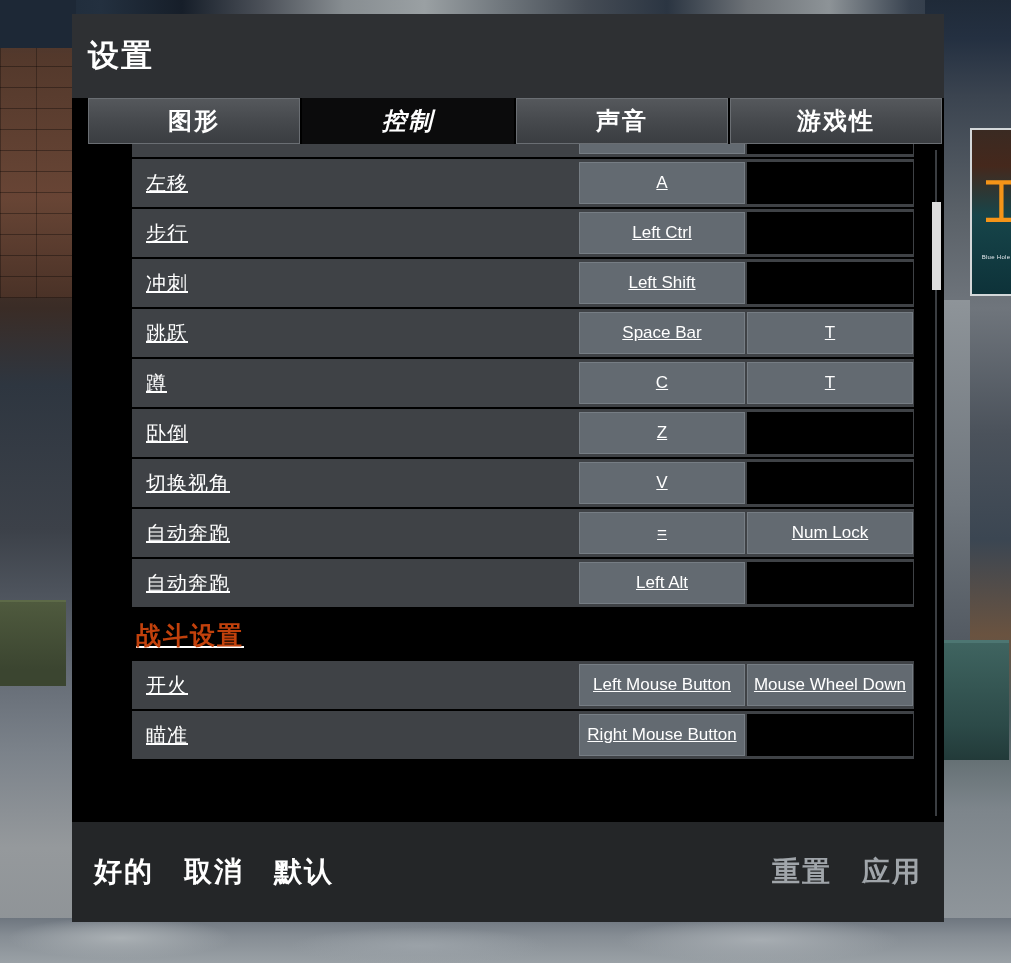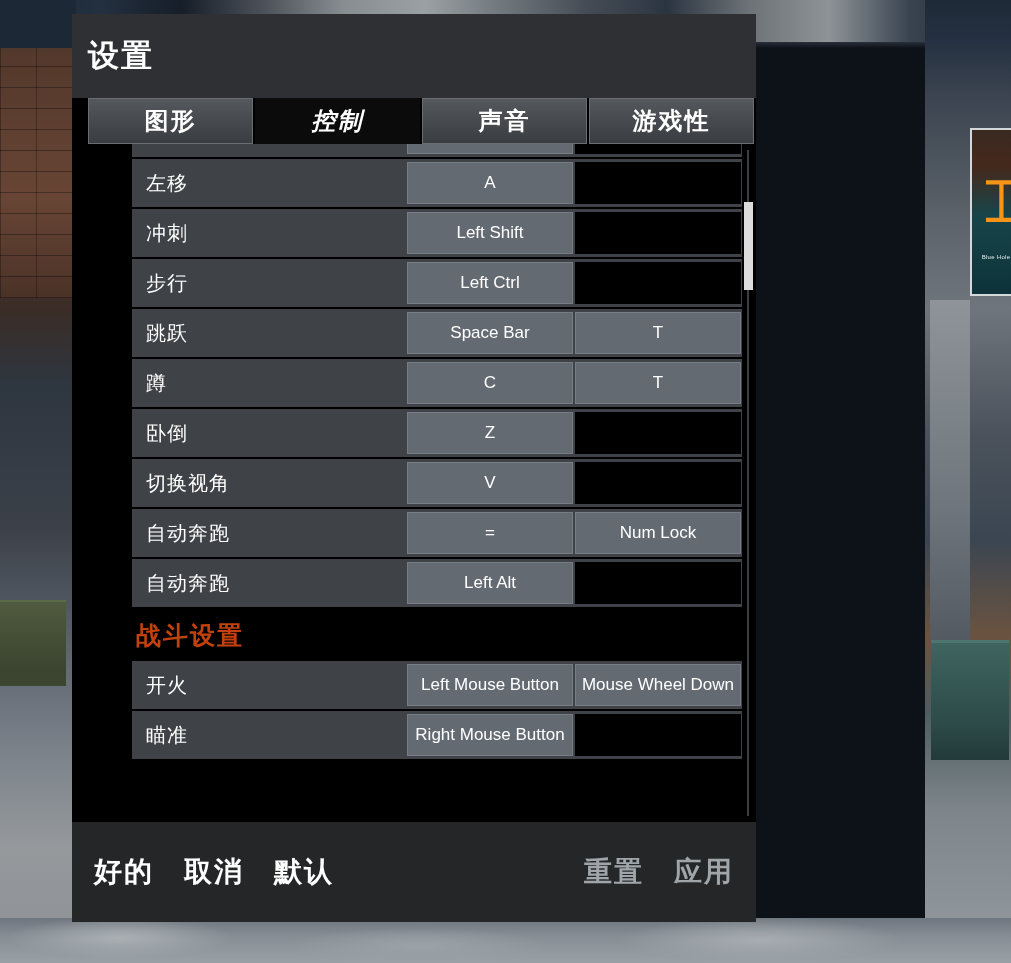--- a/index.html
+++ b/index.html
@@ -84,21 +84,21 @@
   }
   .bg-wall-mid {
     position: absolute; left: 930px; top: 300px; width: 40px; height: 340px;
     background: linear-gradient(180deg, #8e9499, #6f767d 60%, #535a62);
   }
 
   
   #settings-dialog {
     position: absolute;
     left: 72px; top: 14px;
-    width: 684px; height: 908px;
+    width: 872px; height: 908px;
     background: #0b0b0c;
     display: flex; flex-direction: column;
     color: #ffffff;
   }
 
   #dialog-header {
     height: 84px;
     background: #2e3033;
     display: flex; align-items: center;
     padding-left: 16px;
@@ -136,23 +136,24 @@
   }
 
   #scroll-area {
     position: relative;
     flex: 1 1 auto;
     background: #000000;
     overflow: hidden;
   }
   #scroll-inner {
     position: absolute;
-    left: 0; right: 0;
+    left: 0; right: 16px;
     top: -35px;
     padding: 0 14px 0 60px;
+    text-decoration: underline;
   }
 
   .bind-row {
     height: 48px;
     margin-bottom: 2px;
     background: #3f4246;
     display: flex; align-items: stretch;
     position: relative;
   }
   .bind-label {
@@ -262,27 +263,27 @@
         <div class="bind-label">右移</div>
         <div class="key-slot">D</div>
         <div class="key-slot empty"></div>
       </div>
       <div class="bind-row">
         <div class="bind-label">左移</div>
         <div class="key-slot">A</div>
         <div class="key-slot empty"></div>
       </div>
       <div class="bind-row">
+        <div class="bind-label">步行</div>
+        <div class="key-slot">Left Ctrl</div>
+        <div class="key-slot empty"></div>
+      </div>
+      <div class="bind-row">
         <div class="bind-label">冲刺</div>
         <div class="key-slot">Left Shift</div>
-        <div class="key-slot empty"></div>
-      </div>
-      <div class="bind-row">
-        <div class="bind-label">步行</div>
-        <div class="key-slot">Left Ctrl</div>
         <div class="key-slot empty"></div>
       </div>
       <div class="bind-row">
         <div class="bind-label">跳跃</div>
         <div class="key-slot">Space Bar</div>
         <div class="key-slot">T</div>
       </div>
       <div class="bind-row">
         <div class="bind-label">蹲</div>
         <div class="key-slot">C</div>

